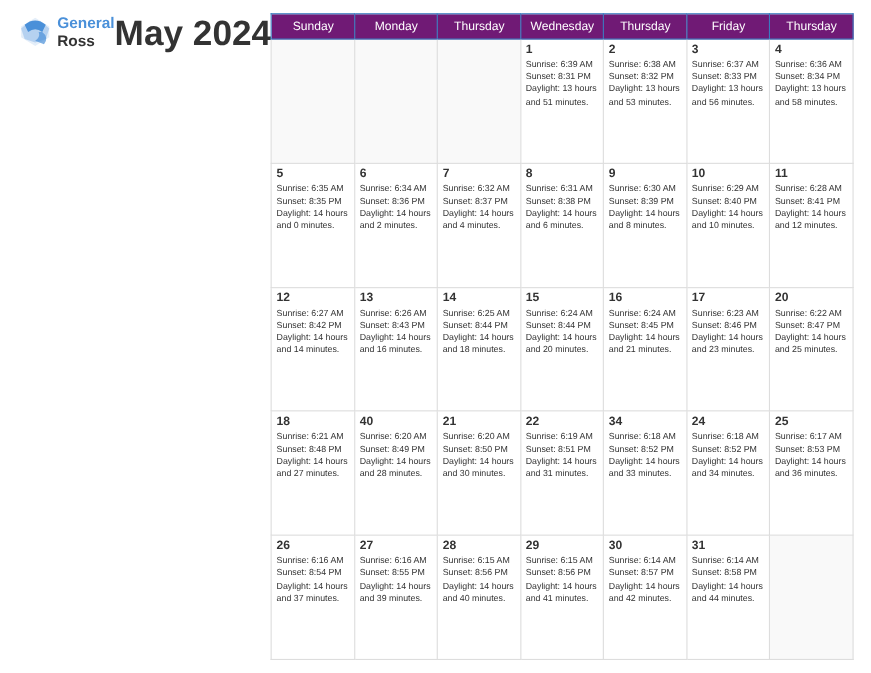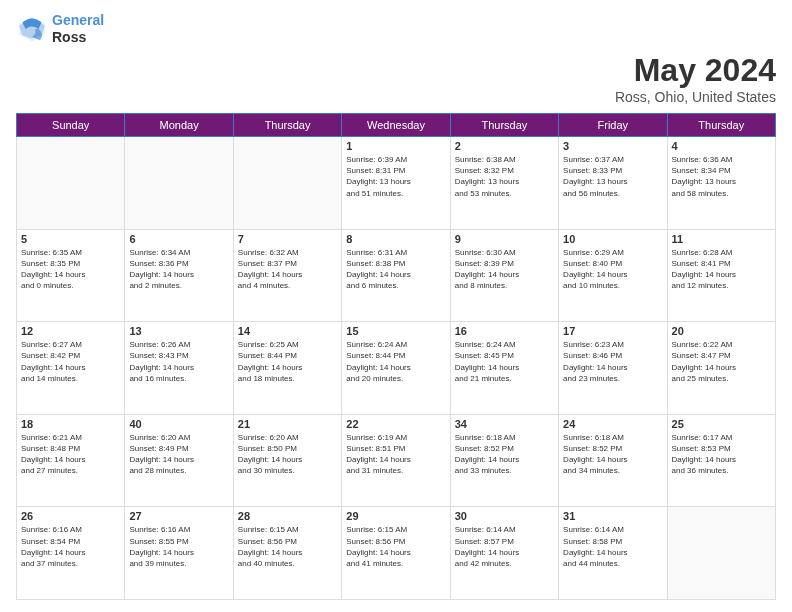--- a/index.html
+++ b/index.html
@@ -8,21 +8,20 @@
       height: 612px;
       font-family: Arial, sans-serif;
       background: #fff;
       overflow: hidden;
     }
     .page {
       width: 792px;
       height: 612px;
       padding: 12px 16px;
       display: flex;
-      flex-direction: column;
     }
     .header {
       display: flex;
       justify-content: space-between;
       align-items: flex-start;
       margin-bottom: 8px;
     }
     .logo {
       display: flex;
       align-items: center;
@@ -41,21 +40,20 @@
       width: 32px;
       height: 32px;
     }
     .title-block {
       text-align: right;
     }
     .main-title {
       font-size: 32px;
       font-weight: bold;
       color: #333;
-      margin-top: 40px;
     }
     .subtitle {
       font-size: 14px;
       color: #555;
     }
     .calendar {
       flex: 1;
       border: 1px solid #ccc;
       border-collapse: collapse;
       width: 100%;
@@ -106,21 +104,20 @@
         <path d="M8,12 Q20,2 32,12 L28,20 Q20,14 12,20 Z" fill="#4a90d9"></path>
         <path d="M28,20 Q36,26 30,34 L20,30 Q26,26 24,20 Z" fill="#4a90d9" opacity="0.7"></path>
       </svg>
       <div class="logo-text">
         <div><span>General</span></div>
         <div>Ross</div>
       </div>
     </div>
     <div class="title-block">
       <div class="main-title">May 2024</div>
-      <div class="subtitle">Ross, Ohio, United States</div>
     </div>
   </div>
 
   <table class="calendar">
     <thead>
       <tr>
 
       <th>Sunday</th>
           <th>Monday</th>
           <th>Thursday</th>

